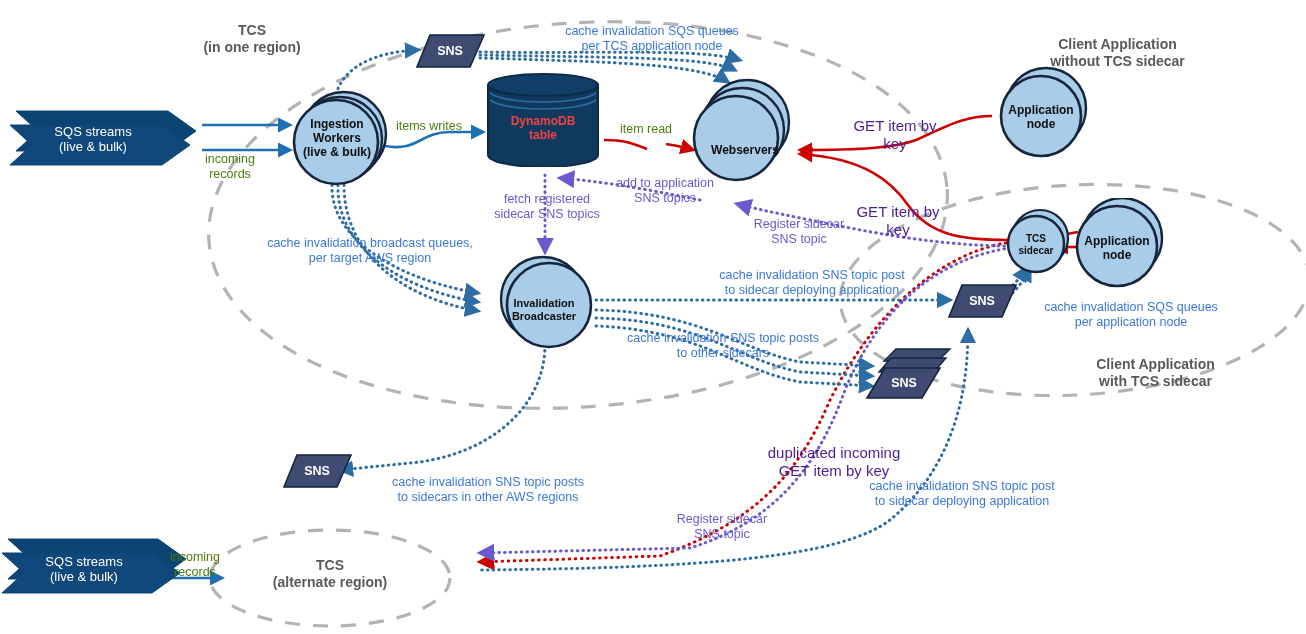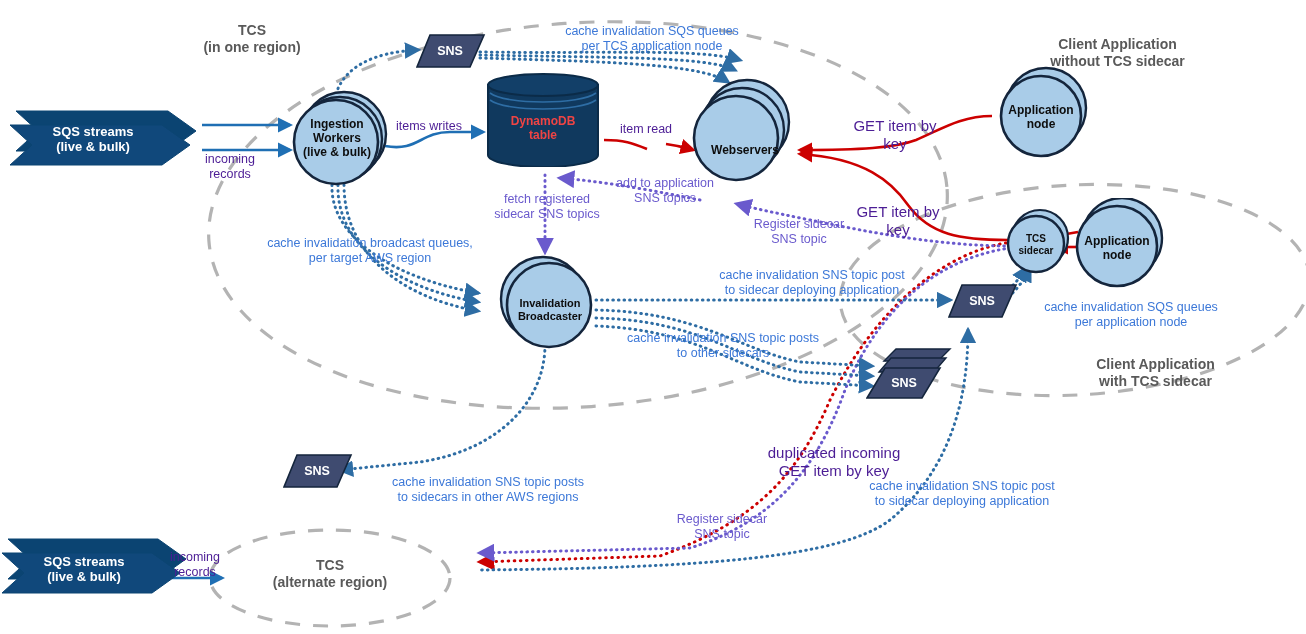--- a/index.html
+++ b/index.html
@@ -4,29 +4,29 @@
 <style>
   html,body{margin:0;padding:0;background:#ffffff;}
   body{width:1306px;height:634px;font-family:"Liberation Sans",sans-serif;overflow:hidden;}
   #stage{position:relative;width:1306px;height:634px;background:#fff;}
   svg#canvas{position:absolute;left:0;top:0;width:1306px;height:634px;}
 
   .lbl{position:absolute;text-align:center;line-height:1.18;white-space:pre-line;}
   .lbl-blue{color:#3C78D8;font-size:12.5px;}
   .lbl-red{color:#4c1d95;font-size:15px;}
   .lbl-purple{color:#6A5ACD;font-size:12.5px;}
-  .lbl-dark{color:#4c1d95;font-size:12.5px;}
+  .lbl-dark{color:#4d7c0f;font-size:12.5px;}
   .lbl-group{color:#595959;font-size:14px;font-weight:bold;}
 
   .node-text{position:absolute;text-align:center;line-height:1.15;
     font-size:12px;font-weight:bold;color:#0d0d0d;white-space:pre-line;pointer-events:none;}
   .node-text-white{color:#ef4444;}
   .node-text-sm{font-size:11px;}
   .node-text-sns{font-size:12.5px;font-weight:bold;color:#ffffff;}
-  .node-text-sqs{font-size:13px;font-weight:bold;color:#ffffff;}
+  .node-text-sqs{font-size:13px;font-weight:normal;color:#ffffff;}
 </style>
 </head>
 <body>
 
 <div id="stage">
 
   <svg id="canvas" viewBox="0 0 1306 634">
     <defs>
       <marker id="arrBlueSolid" viewBox="0 0 10 10" refX="8" refY="5" markerWidth="6" markerHeight="6" orient="auto-start-reverse">
         <path d="M0,0 L10,5 L0,10 z" fill="#1F6FB4"></path>
@@ -196,21 +196,21 @@
       <circle cx="51" cy="60" r="42" fill="#A9CCE8" stroke="#14253C" stroke-width="2.6"></circle>
     </svg>
     <div class="node-text" style="left:8px;top:66px;width:104px;">Webservers</div>
   </div>
 
   <div style="position:absolute;left:495px;top:255px;width:104px;height:96px;">
     <svg width="104" height="96" viewBox="0 0 104 96">
       <circle cx="48" cy="44" r="42" fill="#A9CCE8" stroke="#14253C" stroke-width="2.4"></circle>
       <circle cx="54" cy="50" r="42" fill="#A9CCE8" stroke="#14253C" stroke-width="2.6"></circle>
     </svg>
-    <div class="node-text node-text-sm" style="left:6px;top:42px;width:98px;">Invalidation
+    <div class="node-text node-text-sm" style="left:0;top:42px;width:98px;">Invalidation
 Broadcaster</div>
   </div>
 
   <div style="position:absolute;left:992px;top:66px;width:102px;height:98px;">
     <svg width="102" height="98" viewBox="0 0 102 98">
       <circle cx="54" cy="42" r="40" fill="#A9CCE8" stroke="#14253C" stroke-width="2.4"></circle>
       <circle cx="49" cy="50" r="40" fill="#A9CCE8" stroke="#14253C" stroke-width="2.6"></circle>
     </svg>
     <div class="node-text" style="left:0;top:38px;width:98px;">Application
 node</div>

